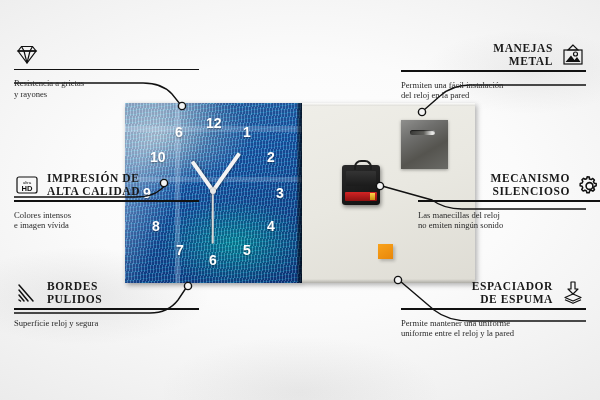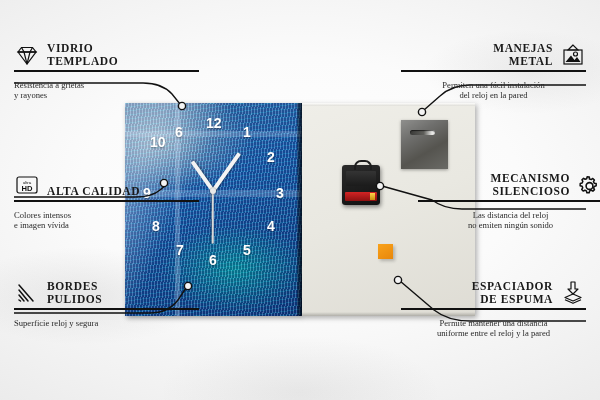--- a/index.html
+++ b/index.html
@@ -16,21 +16,21 @@
   #stage:before{content:"";position:absolute;inset:0;
     background:
       radial-gradient(ellipse 180px 70px at 14% 74%, rgba(120,120,120,.13), rgba(0,0,0,0) 70%),
       radial-gradient(ellipse 150px 60px at 88% 18%, rgba(120,120,120,.10), rgba(0,0,0,0) 70%),
       radial-gradient(ellipse 200px 80px at 50% 98%, rgba(120,120,120,.10), rgba(0,0,0,0) 70%);
     pointer-events:none;}
 
   
   #product{position:absolute;left:125px;top:103px;width:350px;height:177px;}
 
-  .panel{position:absolute;top:0;height:213px;}
+  .panel{position:absolute;top:0;height:180px;}
 
   
   #clock-panel{left:0;width:177px;
     box-shadow:2px 2px 5px rgba(0,0,0,.38);
     background:
       repeating-linear-gradient(97deg, rgba(255,255,255,.20) 0 1px, rgba(0,0,0,.14) 1px 3px),
       repeating-linear-gradient(172deg, rgba(0,255,220,.16) 0 1px, rgba(0,0,0,.10) 1px 4px),
       radial-gradient(ellipse 120px 70px at 62% 78%, rgba(0,210,190,.55), rgba(0,0,0,0) 62%),
       radial-gradient(ellipse 150px 90px at 20% 18%, rgba(190,215,240,.75), rgba(0,0,0,0) 60%),
       linear-gradient(158deg, #4a7fc0 0%, #2f6ec0 18%, #1a5fc0 40%, #1452ad 62%, #0e3f93 100%);
@@ -94,21 +94,21 @@
   .feat .head{display:flex;align-items:center;gap:7px;}
   .feat.right .head{justify-content:flex-end;}
   .feat .title{font-family:"Liberation Serif",serif;font-weight:700;
     font-size:11.5px;line-height:12.6px;letter-spacing:.6px;color:#1a1a1a;
     text-transform:uppercase;}
   .feat.left .title{text-align:left;}
   .feat.right .title{text-align:right;}
   .feat .rule{height:1.4px;background:#111;margin:3px 0 3.5px 0;}
   .feat .desc{font-family:"Liberation Serif",serif;font-size:8.6px;
     line-height:10.4px;color:#2a2a2a;margin-top:8px;}
-  .feat.right .desc{text-align:center;}
+  .feat.right .desc{text-align:left;}
   .icon{width:26px;height:24px;flex:0 0 26px;display:block;text-align:right;}
   .icon svg{display:block;width:100%;height:100%;}
 
   #svg-lines{position:absolute;inset:0;width:600px;height:400px;pointer-events:none;}
 </style>
 </head>
 <body>
 
 <div id="stage">
 
@@ -121,21 +121,21 @@
       <div class="num" style="left:81px;top:13px;">12</div>
       <div class="num" style="left:118px;top:22px;">1</div>
       <div class="num" style="left:142px;top:47px;">2</div>
       <div class="num" style="left:151px;top:83px;">3</div>
       <div class="num" style="left:142px;top:116px;">4</div>
       <div class="num" style="left:118px;top:140px;">5</div>
       <div class="num" style="left:84px;top:150px;">6</div>
       <div class="num" style="left:51px;top:140px;">7</div>
       <div class="num" style="left:27px;top:116px;">8</div>
       <div class="num" style="left:18px;top:83px;">9</div>
-      <div class="num" style="left:25px;top:32px;">10</div>
+      <div class="num" style="left:25px;top:47px;">10</div>
       <div class="num" style="left:50px;top:22px;">6</div>
 
       <div class="hand" id="hand-hour" style="left:88px;top:86px;transform:rotate(-125deg);"></div>
       <div class="hand" id="hand-minute" style="left:88px;top:86px;transform:rotate(-55deg);"></div>
       <div class="hand" id="hand-second" style="left:88px;top:88px;transform:rotate(90deg);"></div>
       <div id="hand-cap" style="left:85px;top:85px;"></div>
 
       <div class="darkedge"></div>
     </div>
 
@@ -181,41 +181,38 @@
       <span class="icon">
         <svg viewBox="0 0 26 24">
             <g fill="none" stroke="#111" stroke-width="1.2">
           <path d="M4 9 L13 21 L22 9 Z"></path>
               <path d="M4 9 L7.5 4.5 H18.5 L22 9 Z"></path>
           <path d="M7.5 4.5 L10 9 L13 21 L16 9 L18.5 4.5"></path>
               <path d="M4 9 H22"></path>
         </g>
           </svg>
       </span>
-      <span class="title">
-        <span>VIDRIO</span><br><span>TEMPLADO</span>
-      </span>
     </div>
     <div class="rule"></div>
     <div class="desc">
       <span>Resistencia a grietas</span><br><span>y rayones</span>
     </div>
   </div>
 
   <div class="feat left" style="left:14px;top:172px;">
     <div class="head">
       <span class="icon">
         <svg viewBox="0 0 26 24">
           <rect x="3" y="4" width="20" height="16" rx="2" fill="none" stroke="#111" stroke-width="1.2"></rect>
           <text x="13" y="11" font-family="Liberation Sans, sans-serif" font-size="4.4" text-anchor="middle" fill="#111">ultra</text>
           <text x="13" y="18" font-family="Liberation Sans, sans-serif" font-size="7.6" font-weight="bold" text-anchor="middle" fill="#111">HD</text>
         </svg>
       </span>
       <span class="title">
-        <br><span>ALTA CALIDAD</span>
+        <span>IMPRESIÓN DE</span><br><span>ALTA CALIDAD</span>
       </span>
     </div>
     <div class="rule"></div>
     <div class="desc">
       <span>Colores intensos</span><br><span>e imagen vívida</span>
     </div>
   </div>
 
   <div class="feat left" style="left:14px;top:280px;">
     <div class="head">
@@ -273,38 +270,38 @@
                    L18.2 12 L17.5 13.6 L18.4 15.4 L16.7 17 L15 16 L13.3 16.7 L12.8 18.8 L10.4 18.7
                    L9.9 16.7 L8.3 16 L6.5 16.9 L5 15.2 L6 13.5 L5.4 11.9 L3.3 11.3 L3.4 8.9
                    L5.4 8.4 L6.1 6.8 L5.2 5 L6.9 3.5 L8.6 4.5 L10.2 3.9 L10.7 1.9 L13 2 Z" transform="translate(0,2) scale(0.95)"></path>
           <circle cx="12.5" cy="13" r="3.4"></circle>
         </g>
           </svg>
       </span>
     </div>
     <div class="rule"></div>
     <div class="desc">
-      <span>Las distancia del reloj</span><br><span>no emiten ningún sonido</span>
+      <span>Las manecillas del reloj</span><br><span>no emiten ningún sonido</span>
     </div>
   </div>
 
   <div class="feat right" style="left:401px;top:280px;">
     <div class="head">
       <span class="title">
         <span>ESPACIADOR</span><br><span>DE ESPUMA</span>
       </span>
       <span class="icon">
         <svg viewBox="0 0 26 24">
             <g fill="none" stroke="#111" stroke-width="1.2" stroke-linejoin="round">
           <path d="M11 1 H15 V8 H18 L13 13 L8 8 H11 Z"></path>
           <path d="M13 13 L21 16.5 L13 20 L5 16.5 Z"></path>
           <path d="M5 18.8 L13 22.3 L21 18.8"></path>
         </g>
           </svg>
       </span>
     </div>
     <div class="rule"></div>
     <div class="desc">
-      <span>Permite mantener una distancia</span><br><span>uniforme entre el reloj y la pared</span>
+      <span>Permite mantener una uniforme</span><br><span>uniforme entre el reloj y la pared</span>
     </div>
   </div>
 
 </div>
 
 </body></html>

